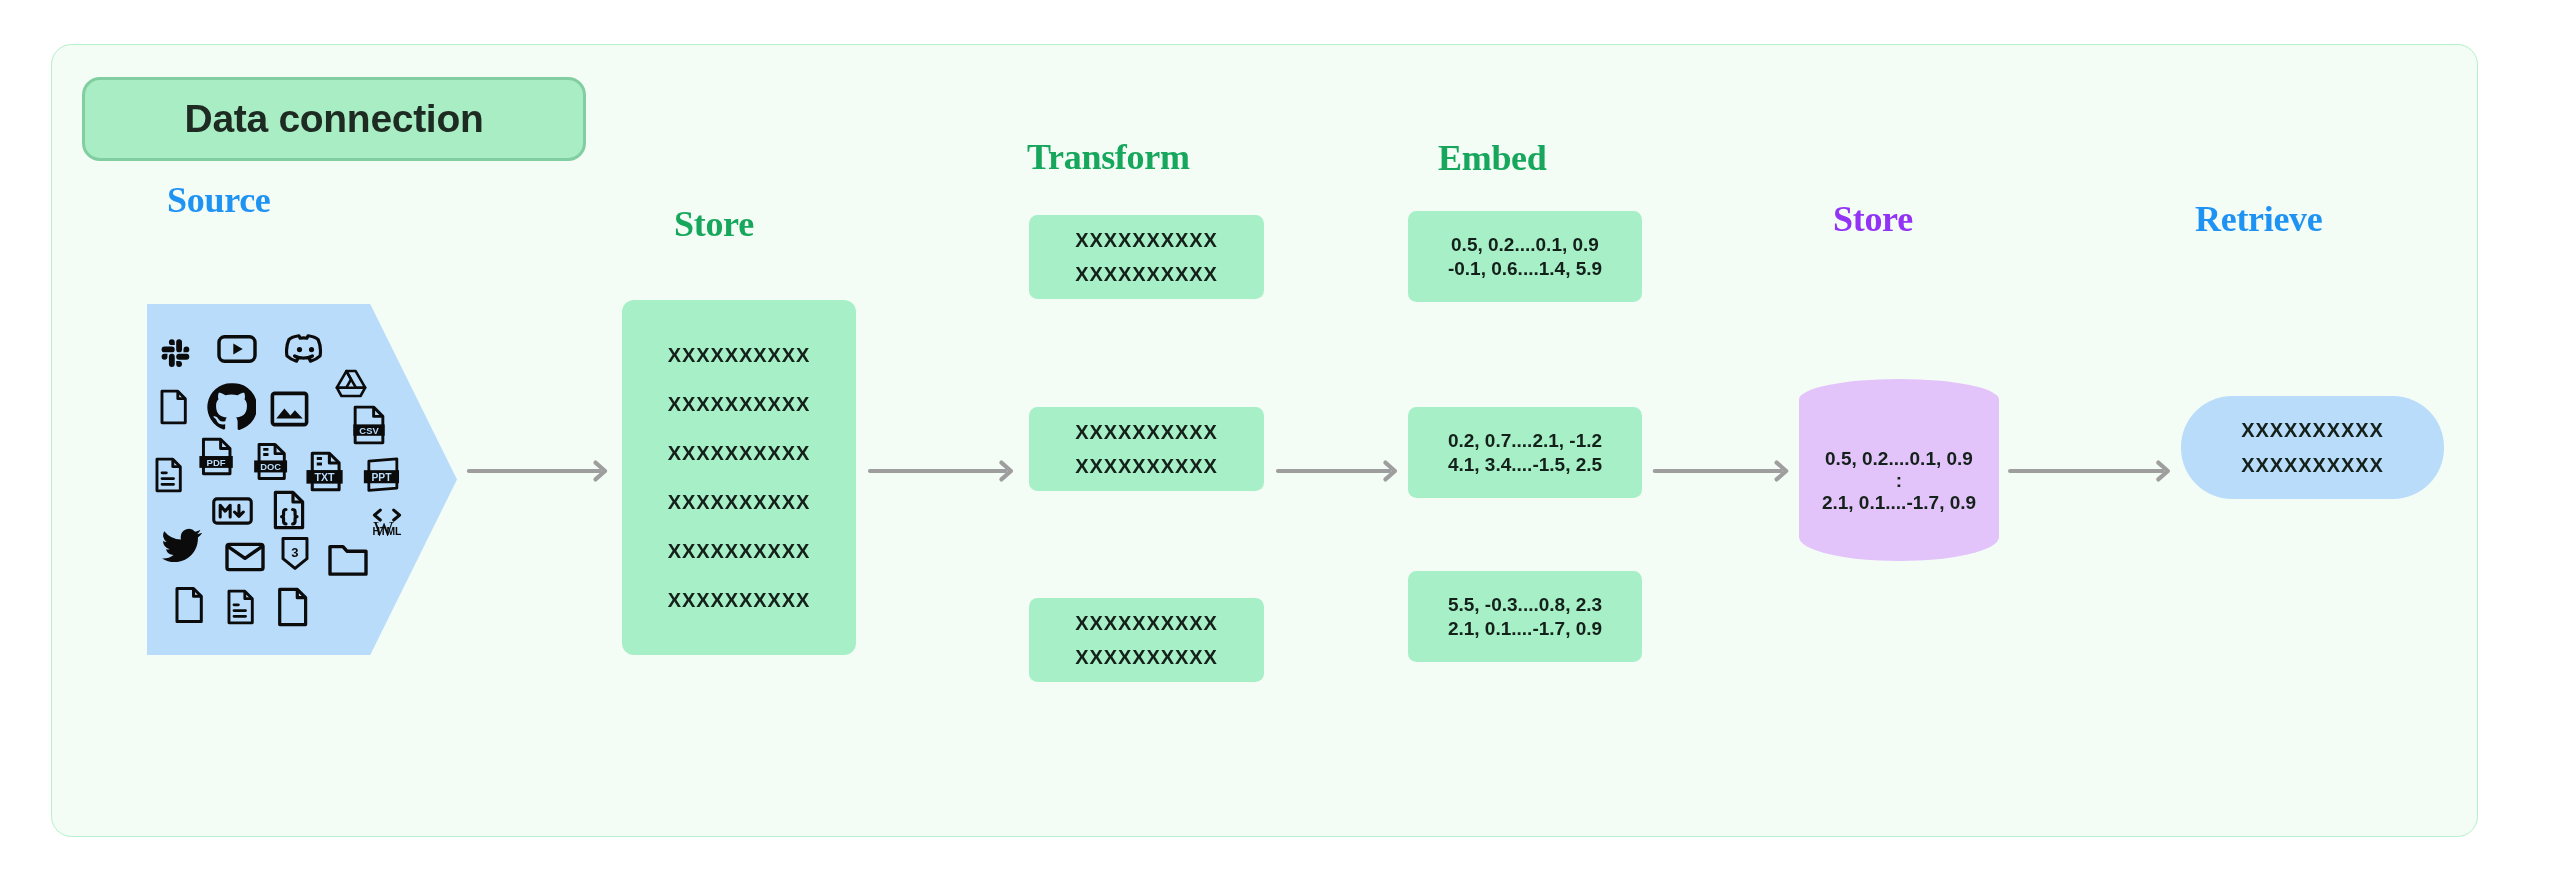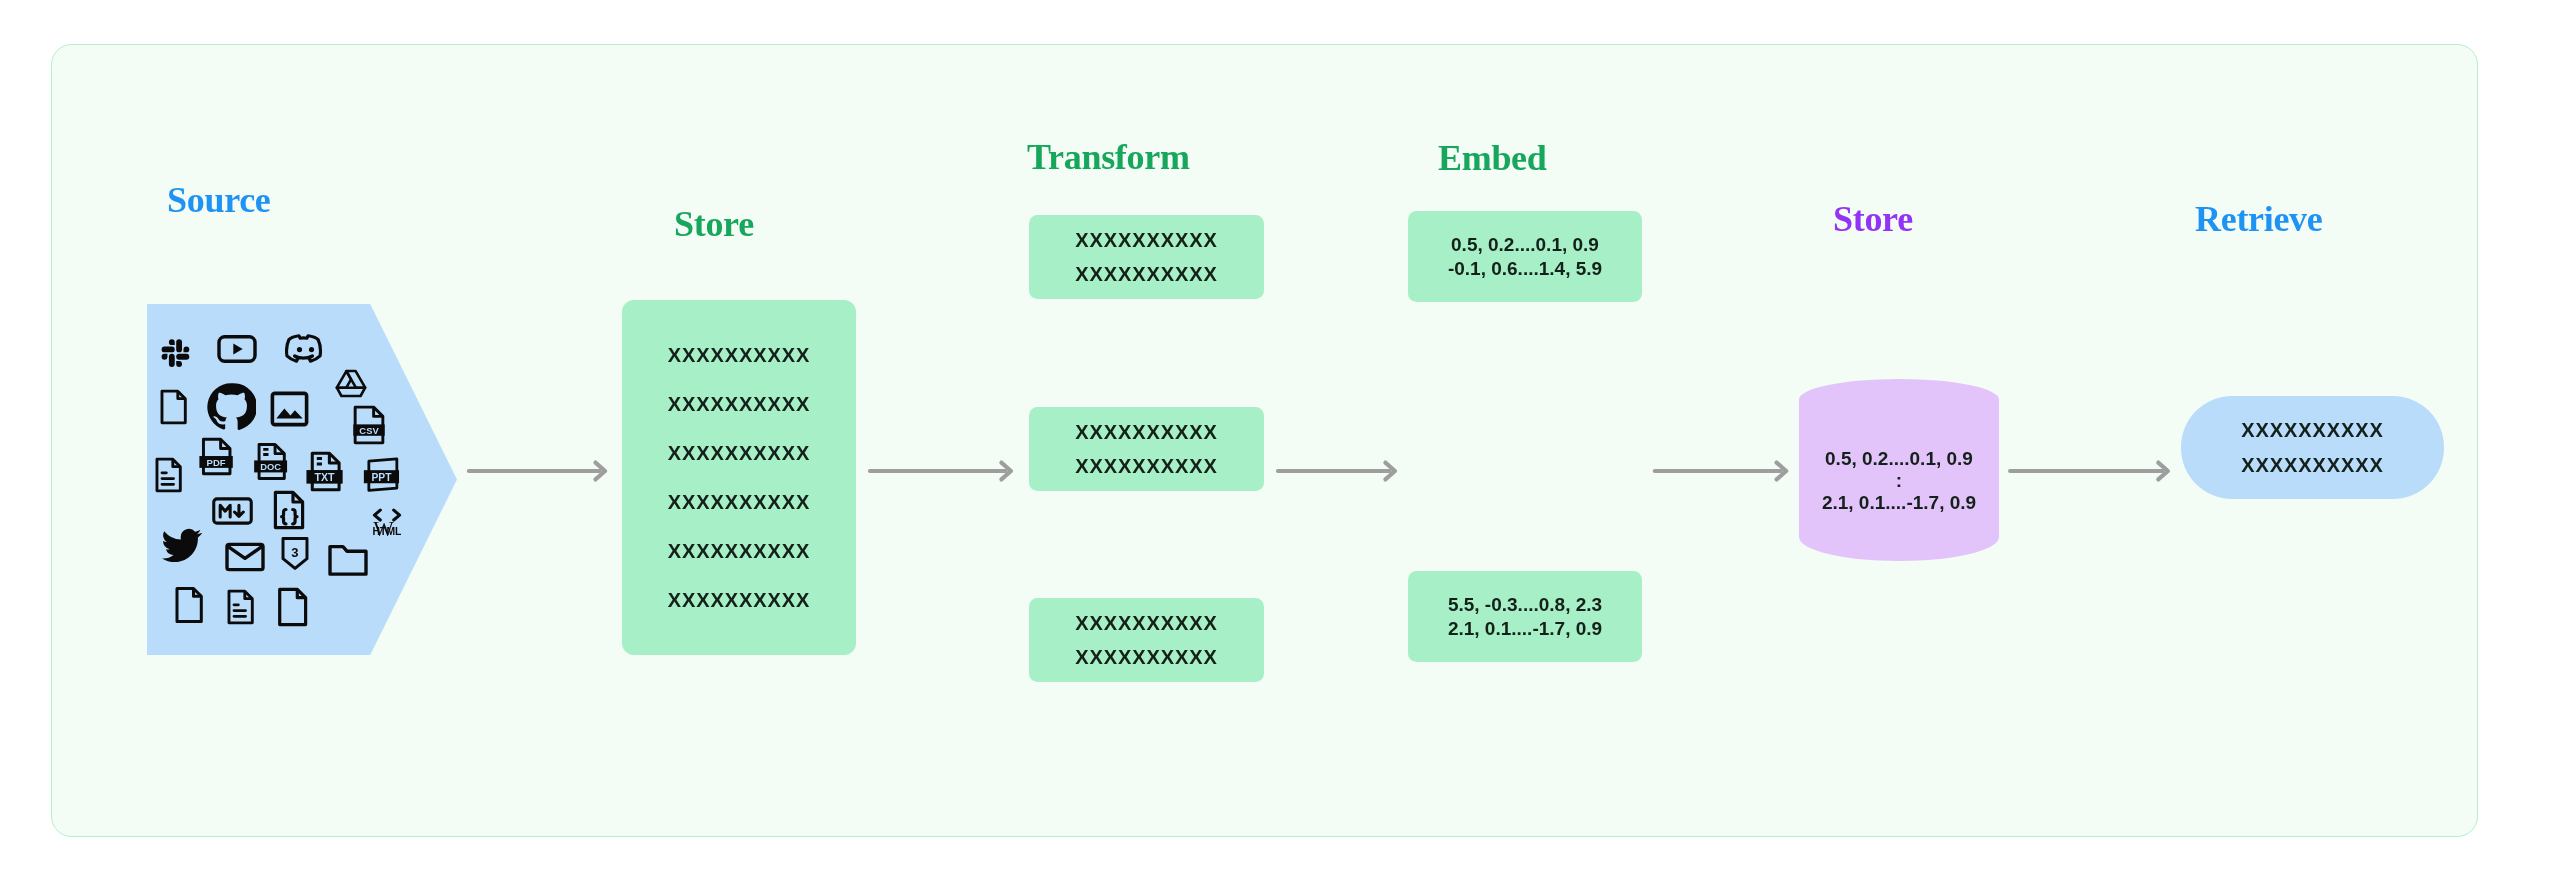--- a/index.html
+++ b/index.html
@@ -191,20 +191,23 @@
   }
   .arrow svg { display: block; overflow: visible; }
 </style>
 </head>
 <body>
 
 <div id="canvas">
 
   <div id="diagram-frame"></div>
 
+  <div id="title-pill">
+    <span class="pill-text">Data connection</span>
+  </div>
 
   <div class="stage-heading" id="heading-source">Source</div>
   <div class="stage-heading" id="heading-load">Store</div>
   <div class="stage-heading" id="heading-transform">Transform</div>
   <div class="stage-heading" id="heading-embed">Embed</div>
   <div class="stage-heading" id="heading-store">Store</div>
   <div class="stage-heading" id="heading-retrieve">Retrieve</div>
 
   <div id="source-shape"></div>
   <div id="source-icons">
@@ -424,20 +427,24 @@
   </div>
   <div class="green-box tf-box" id="tf-box-3">
     <span class="box-line">XXXXXXXXXX</span>
     <span class="box-line">XXXXXXXXXX</span>
   </div>
 
   <div class="green-box" id="em-box-1">
     <span class="vec-line">0.5, 0.2....0.1, 0.9</span>
     <span class="vec-line">-0.1, 0.6....1.4, 5.9</span>
   </div>
+  <div class="green-box" id="em-box-2">
+    <span class="vec-line">0.2, 0.7....2.1, -1.2</span>
+    <span class="vec-line">4.1, 3.4....-1.5, 2.5</span>
+  </div>
   <div class="green-box" id="em-box-3">
     <span class="vec-line">5.5, -0.3....0.8, 2.3</span>
     <span class="vec-line">2.1, 0.1....-1.7, 0.9</span>
   </div>
 
   <div id="store-cylinder">
     <div id="store-body"></div>
     <div id="store-top"></div>
     <div id="store-text">
       <div class="vec-line">0.5, 0.2....0.1, 0.9</div>

